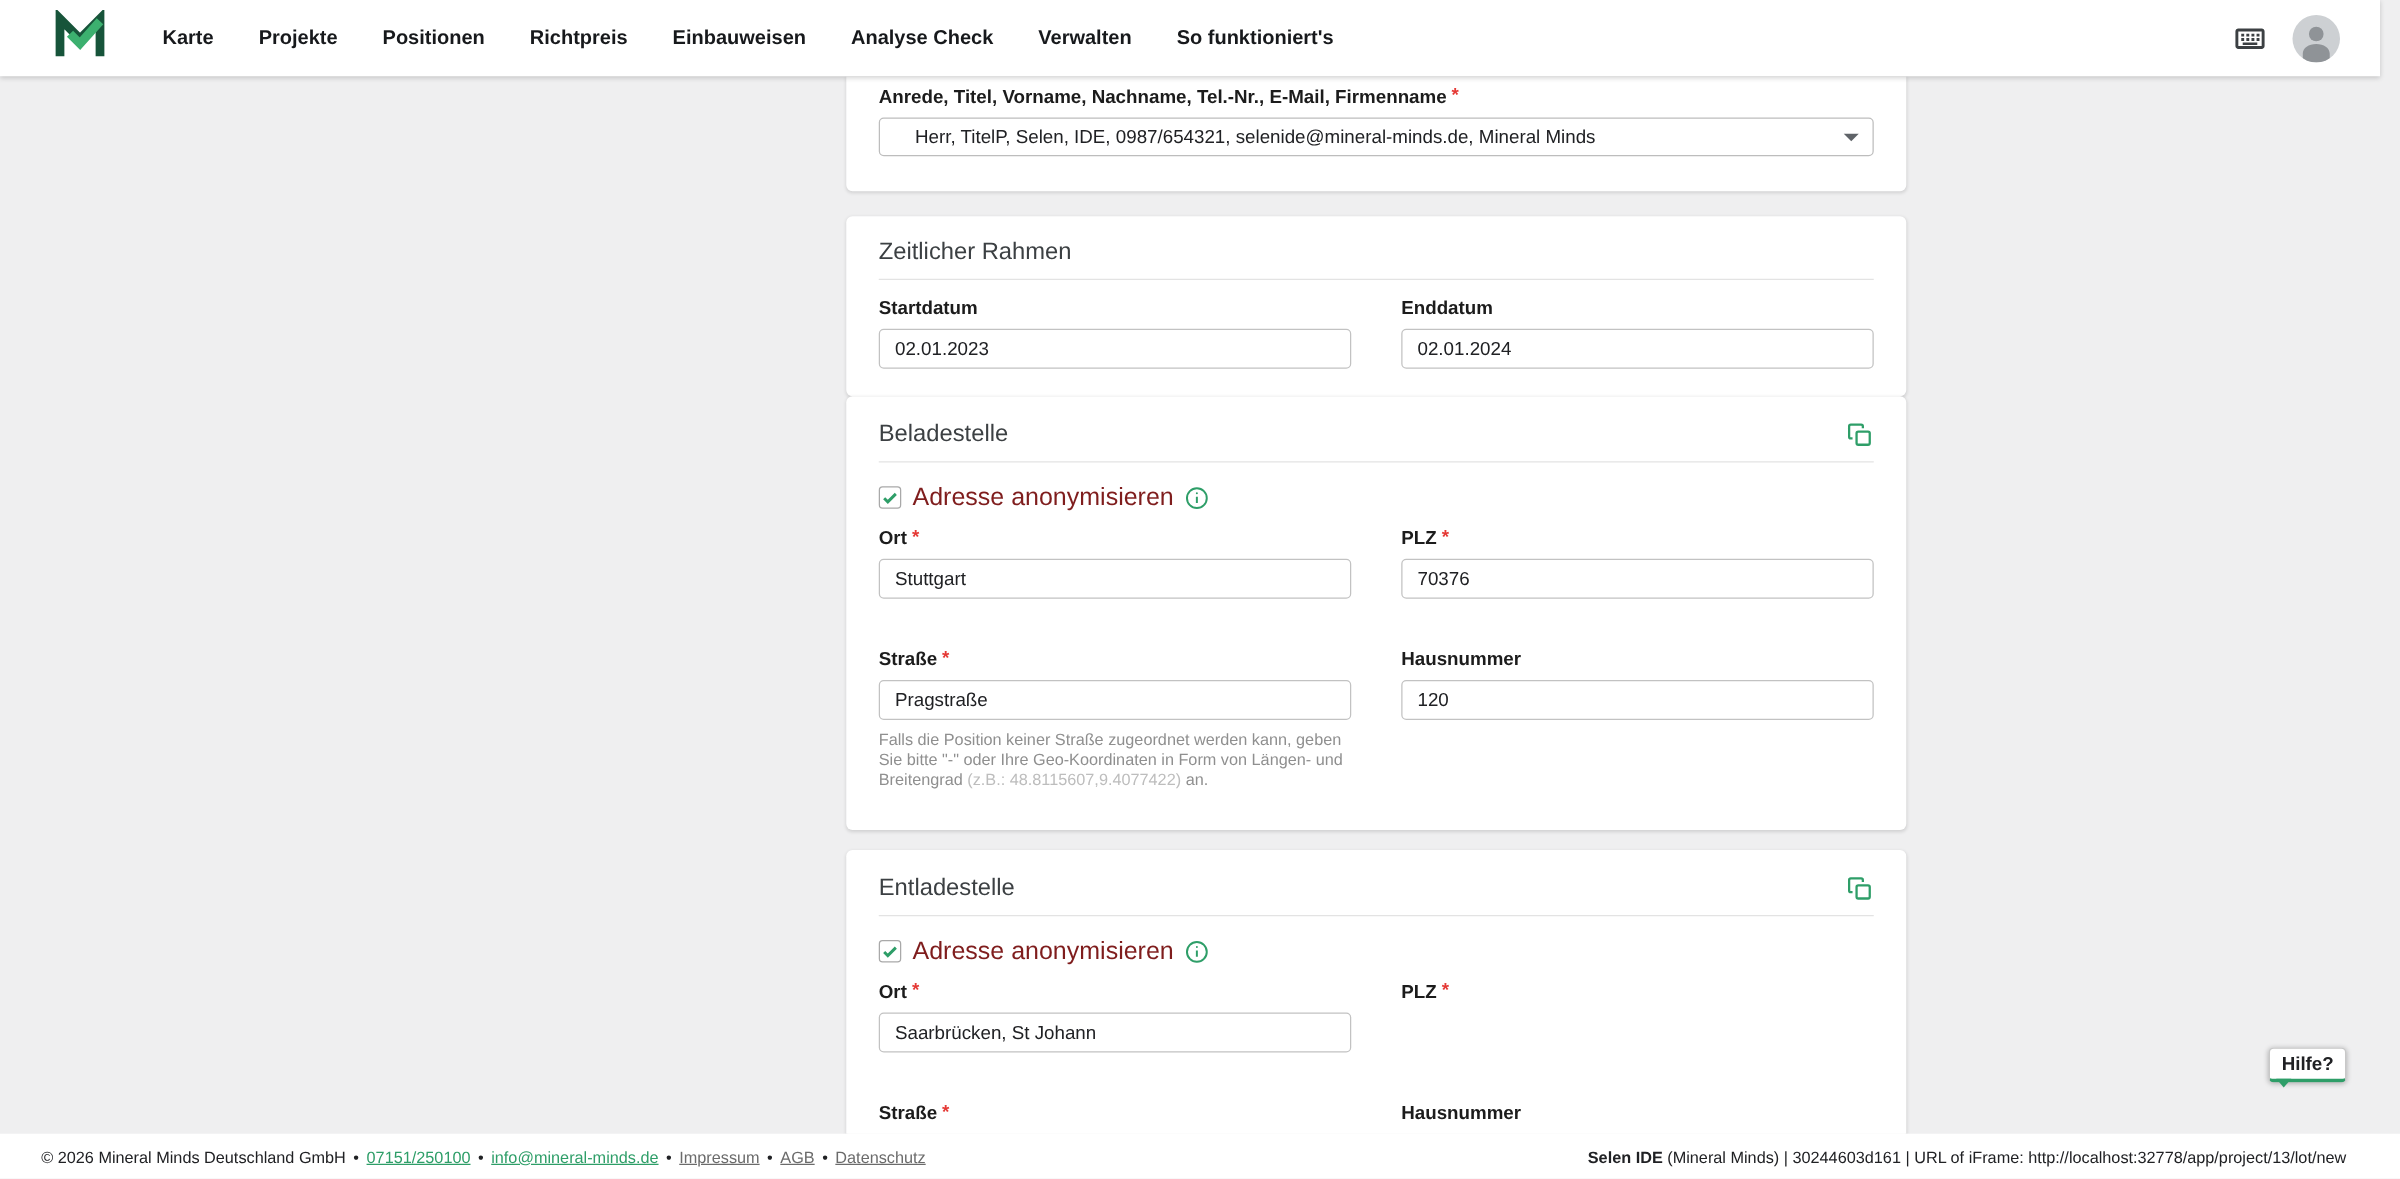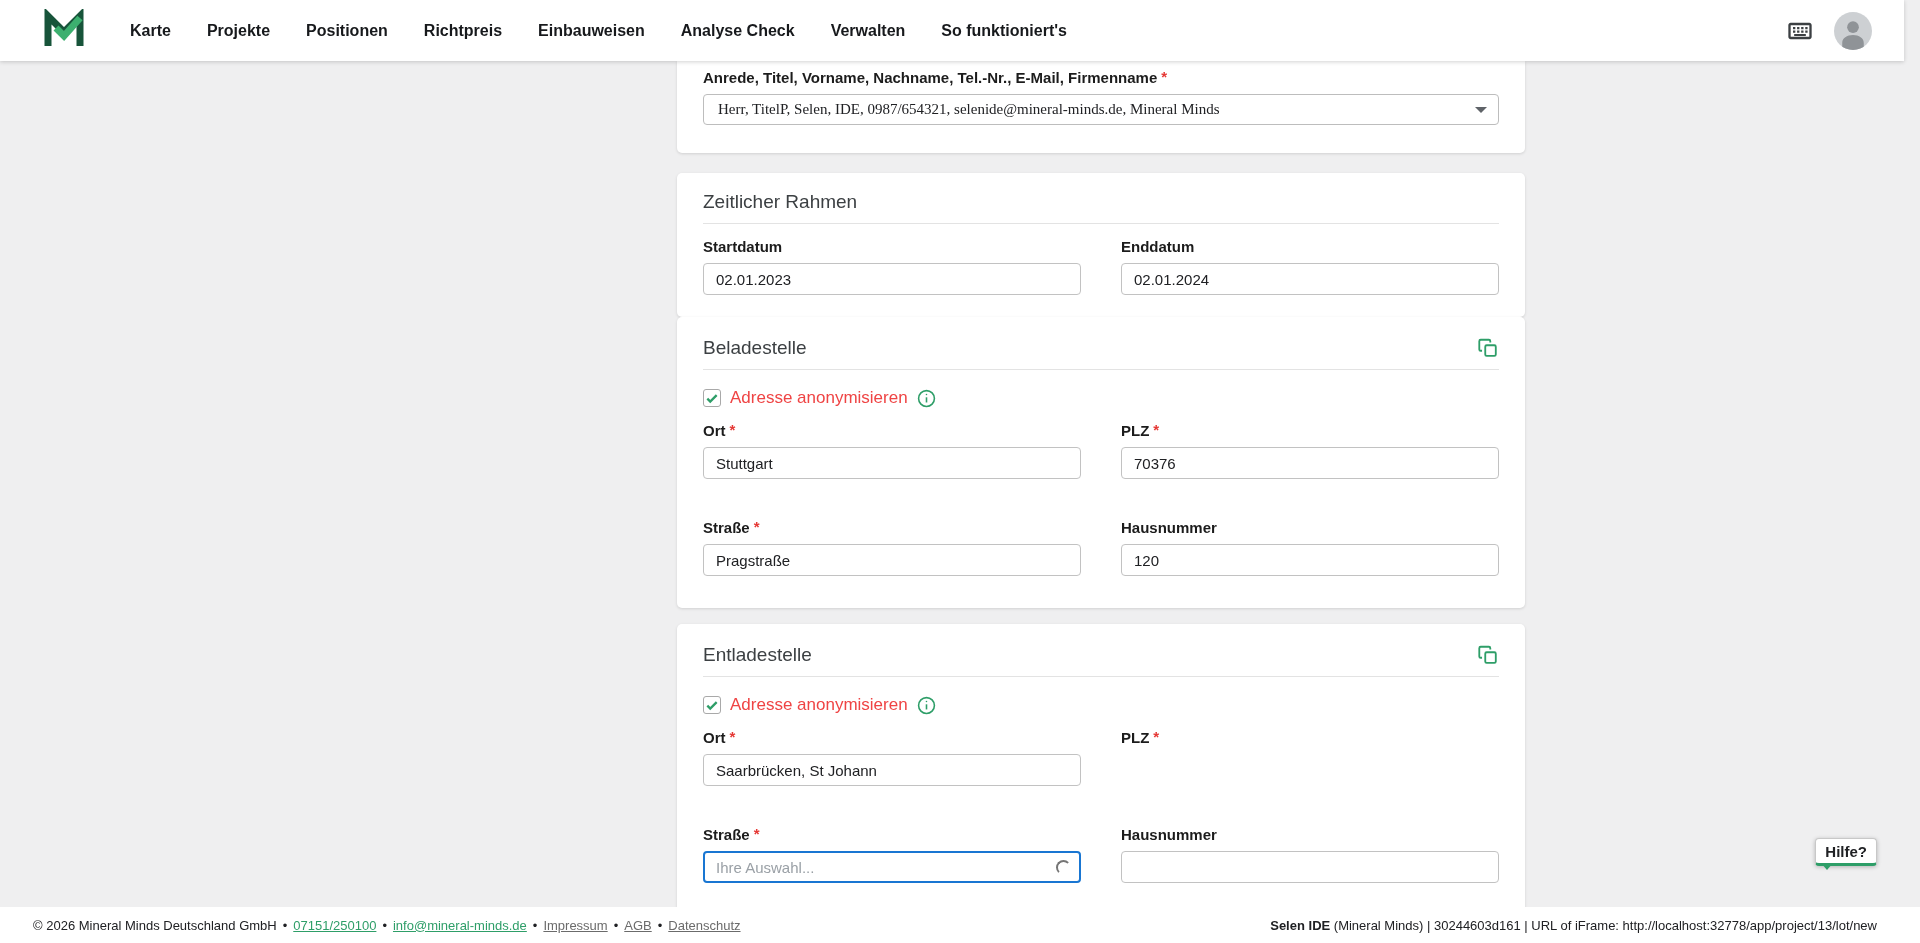--- a/index.html
+++ b/index.html
@@ -52,34 +52,34 @@
   input.text.focused { border:2px solid #1976d2; padding:0 11px; }
   .spinner {
     position:absolute; right:10px; width:15px; height:15px; border-radius:50%;
     border:2px solid transparent; border-top-color:#757575; border-left-color:#757575;
     animation:spin 1s linear infinite;
   }
   @keyframes spin { to { transform:rotate(360deg); } }
 
   .select {
     margin-top:7px; height:31px; border:1px solid #bdbdbd; border-radius:4px;
-    display:flex; align-items:center; padding:0 36px 0 14px; position:relative;
-    font-size:15px; color:#202124; background:#fff; cursor:pointer;font-family:Liberation Serif, serif;
+    display:flex; align-items:center; padding:0 36px 0 28px; position:relative;
+    font-size:15px; color:#202124; background:#fff; cursor:pointer;
   }
   .select .caret {
     position:absolute; right:11px; top:12px; width:0; height:0;
     border-left:6px solid transparent; border-right:6px solid transparent; border-top:6px solid #5f6368;
   }
 
   .anon-row { display:flex; align-items:center; gap:9px; margin-top:18px; height:20px; }
   .checkbox {
     width:18px; height:18px; border:1px solid #a9a9a9; border-radius:3px; background:#fff;
     display:flex; align-items:center; justify-content:center; cursor:pointer; flex:0 0 auto;
   }
-  .anon-label { font-size:17px; color:#ef4444; }
+  .anon-label { font-size:20px; color:#7f1d1d; }
 
   .helper { margin-top:8px; width:383px; font-size:13px; line-height:16px; color:#8f8f8f; }
   .helper .light { color:#bdbdbd; }
 
   
   .help {
     position:absolute; top:838px; right:43px; height:28px; z-index:30;
     background:#fff; border:1px solid #c8c8c8; border-bottom:3px solid #2e9e68; border-radius:4px;
     padding:0 9px; font-size:15px; font-weight:700; color:#202124;
     display:flex; align-items:center; cursor:pointer; box-shadow:0 1px 4px rgba(0,0,0,.25);
@@ -204,20 +204,23 @@
         </div>
         <div class="field">
           <div class="field-label"><span>Straße</span><span class="req">*</span></div>
           <input class="text" type="text" value="Pragstraße" style="">
         </div>
         <div class="field">
           <div class="field-label">Hausnummer</div>
           <input class="text" type="text" value="120" style="">
         </div>
       </div>
+      <div class="helper">
+        <span>Falls die Position keiner Straße zugeordnet werden kann, geben Sie bitte "-" oder Ihre Geo-Koordinaten in Form von Längen- und Breitengrad </span><span class="light">(z.B.: 48.8115607,9.4077422)</span><span> an.</span>
+      </div>
     </section>
 
     <section class="card card-station-last card" style="padding:20px 26px 60px;">
       <div class="card-head">
         <div class="card-title">Entladestelle</div>
         <span class="icon-btn">
           <svg width="22" height="22" viewBox="0 0 24 24" fill="none" stroke="#2e9e68" stroke-width="2">
             <rect x="9" y="9" width="11.5" height="11.5" rx="1.5"></rect>
             <path d="M5.5 15H4a1.5 1.5 0 0 1-1.5-1.5v-9A1.5 1.5 0 0 1 4 3h9A1.5 1.5 0 0 1 14.5 4.5V6"></path>
           </svg>

